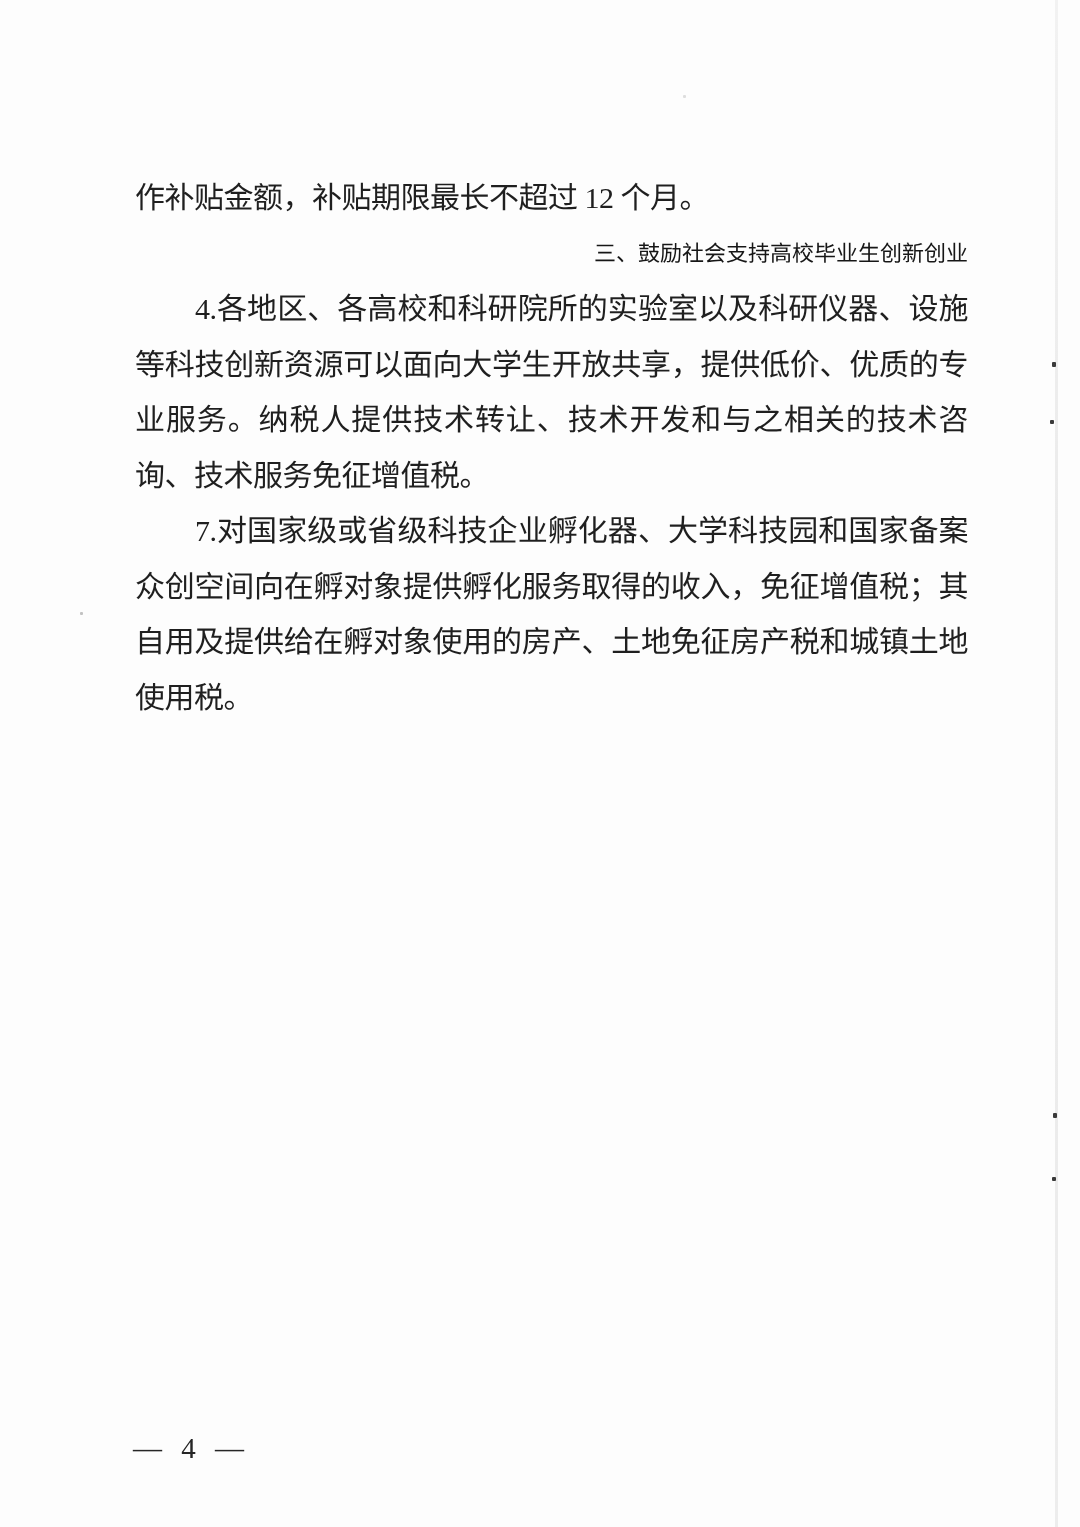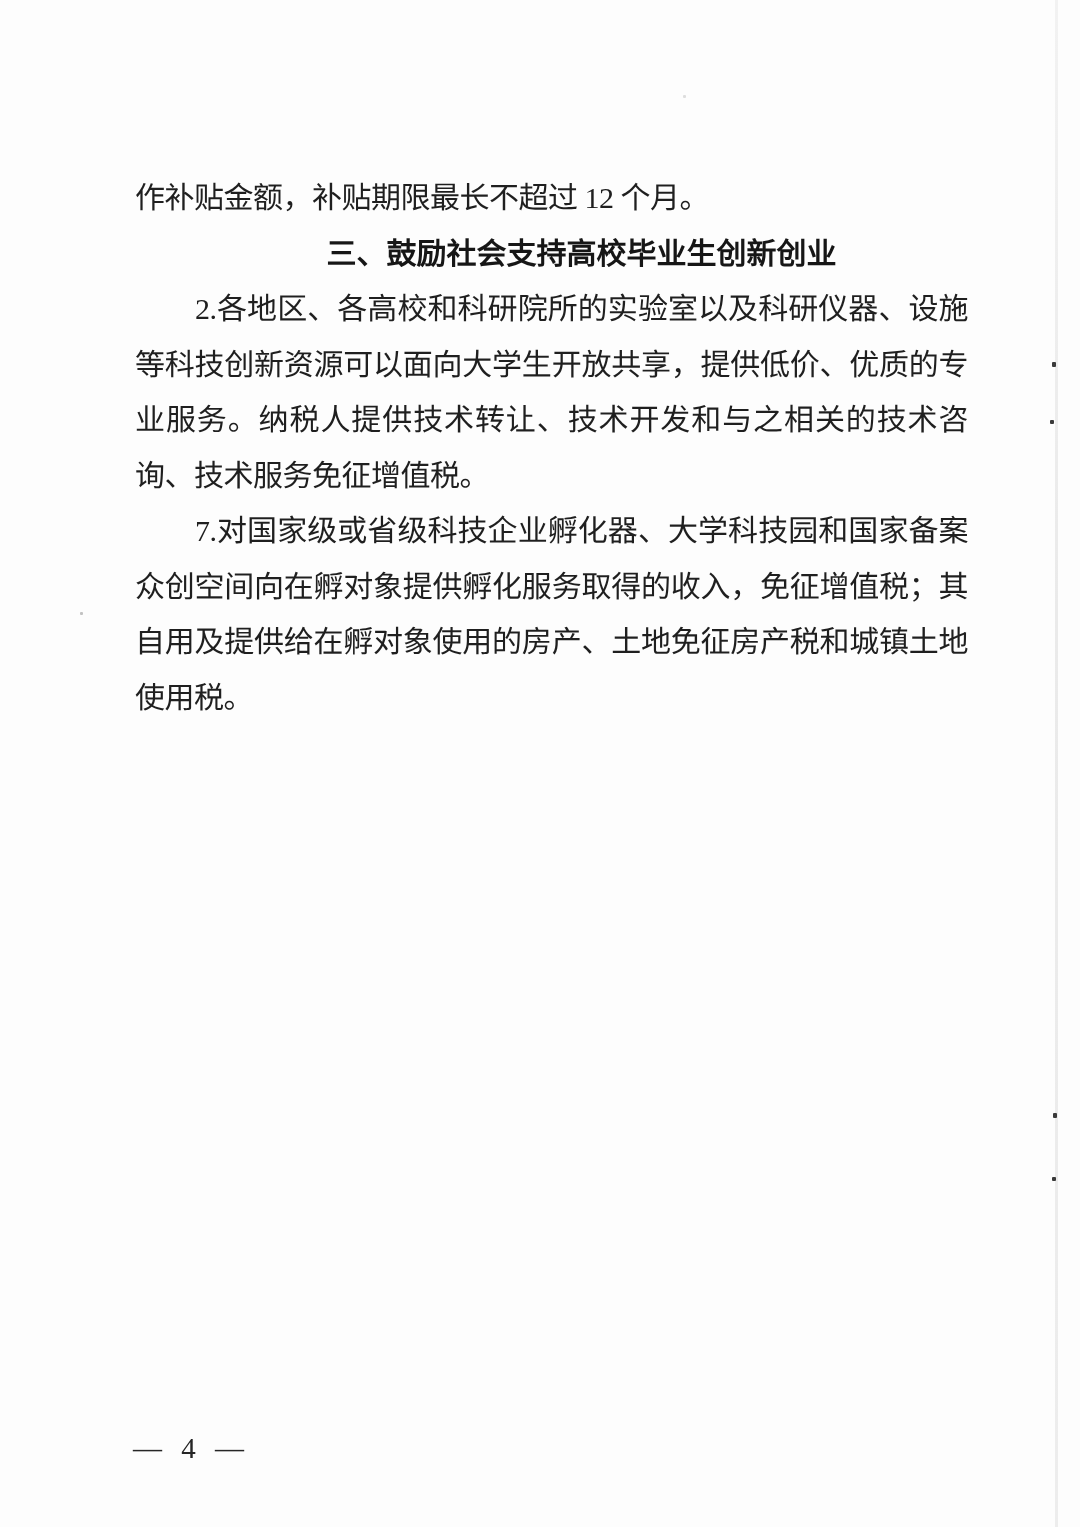--- a/index.html
+++ b/index.html
@@ -33,25 +33,25 @@
     text-indent: 2em;
   }
   .para.no-indent {
     text-indent: 0;
   }
   .heading {
     margin: 0;
     padding: 0;
     text-indent: 2em;
     font-family: "Liberation Sans", "DejaVu Sans", sans-serif;
-    font-weight: 700;
-    font-size: 30px;
+    font-weight: 400;
+    font-size: 22px;
     line-height: 55.5px;
     letter-spacing: 0;
-    text-align: center;
+    text-align: right;
     color: #161616;
   }
   .footer {
     position: absolute;
     left: 133px;
     top: 1428px;
     font-size: 29px;
     line-height: 40px;
     letter-spacing: 6px;
     color: #262626;
@@ -80,21 +80,21 @@
   .speck.faint-b { left: 683px; top: 95px; width: 3px; height: 3px; background: #dedede; }
 </style>
 </head>
 <body>
 
 <div class="page">
 
   <div class="content">
     <p class="para no-indent">作补贴金额，补贴期限最长不超过 12 个月。</p>
     <h2 class="heading">三、鼓励社会支持高校毕业生创新创业</h2>
-    <p class="para">2.各地区、各高校和科研院所的实验室以及科研仪器、设施等科技创新资源可以面向大学生开放共享，提供低价、优质的专业服务。纳税人提供技术转让、技术开发和与之相关的技术咨询、技术服务免征增值税。</p>
+    <p class="para">4.各地区、各高校和科研院所的实验室以及科研仪器、设施等科技创新资源可以面向大学生开放共享，提供低价、优质的专业服务。纳税人提供技术转让、技术开发和与之相关的技术咨询、技术服务免征增值税。</p>
     <p class="para">7.对国家级或省级科技企业孵化器、大学科技园和国家备案众创空间向在孵对象提供孵化服务取得的收入，免征增值税；其自用及提供给在孵对象使用的房产、土地免征房产税和城镇土地使用税。</p>
   </div>
 
   <div class="footer">— 4 —</div>
 
   <div class="scan-edge-line"></div>
   <div class="speck s1"></div>
   <div class="speck s2"></div>
   <div class="speck s3"></div>
   <div class="speck s4"></div>

